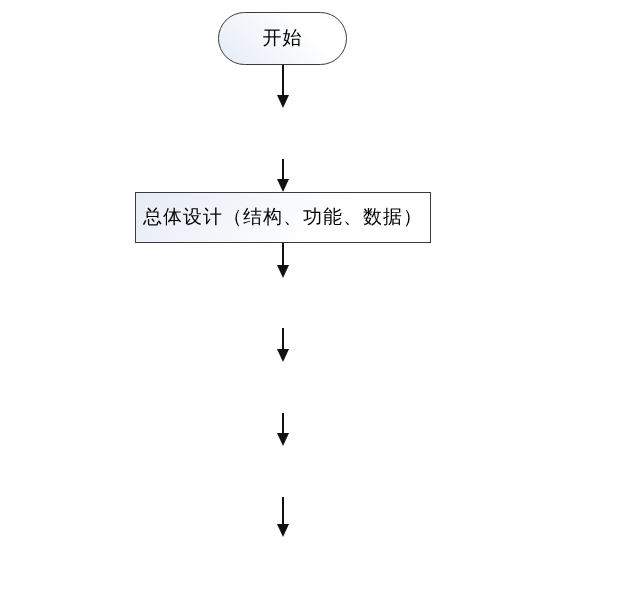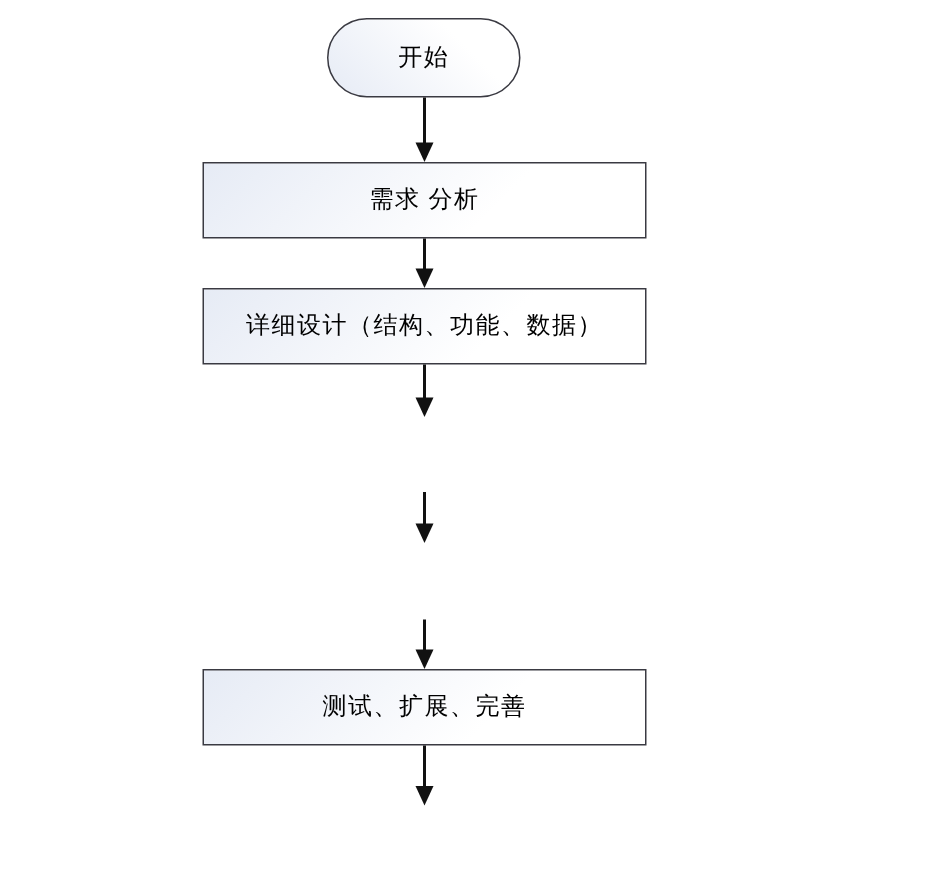--- a/index.html
+++ b/index.html
@@ -21,21 +21,21 @@
     background: var(--background, #ffffff);
     overflow: hidden;
   }
   .node {
     position: absolute;
     display: flex;
     align-items: center;
     justify-content: center;
     border: 1.5px solid var(--node-border, #3a3a42);
     color: var(--text, #000000);
-    font-size: 16px;
+    font-size: 19px;
     letter-spacing: 1px;
     text-align: center;
     line-height: 1.2;
   }
   .node.process {
     background: linear-gradient(135deg, var(--node-fill-shade, #e6ebf5) 0%, var(--node-fill-light, #ffffff) 65%);
   }
   .node.terminator {
     border-radius: 27px;
     background: linear-gradient(225deg, var(--node-fill-light, #ffffff) 30%, var(--node-fill-shade, #e6ebf5) 100%);
@@ -72,53 +72,47 @@
 
   <div class="node terminator" style="left:218px; top:12px; width:129px; height:53px;">
     <span>开始</span>
   </div>
 
   <div class="arrow" style="left:277px; top:65px; height:43px;">
     <span class="stem"></span>
     <span class="head"></span>
   </div>
 
-  <div class="node process" style="left:135px; top:108px; width:296px; height:51px;">
-    <span>需求 分析</span>
-  </div>
 
   <div class="arrow" style="left:277px; top:159px; height:33px;">
     <span class="stem"></span>
     <span class="head"></span>
   </div>
 
   <div class="node process" style="left:135px; top:192px; width:296px; height:51px;">
-    <span>详细设计（结构、功能、数据）</span>
+    <span>总体设计（结构、功能、数据）</span>
   </div>
 
   <div class="arrow" style="left:277px; top:243px; height:35px;">
     <span class="stem"></span>
     <span class="head"></span>
   </div>
 
 
   <div class="arrow" style="left:277px; top:328px; height:34px;">
     <span class="stem"></span>
     <span class="head"></span>
   </div>
 
 
   <div class="arrow" style="left:277px; top:413px; height:33px;">
     <span class="stem"></span>
     <span class="head"></span>
   </div>
 
-  <div class="node process" style="left:135px; top:446px; width:296px; height:51px;">
-    <span>测试、扩展、完善</span>
-  </div>
 
   <div class="arrow" style="left:277px; top:497px; height:40px;">
     <span class="stem"></span>
     <span class="head"></span>
   </div>
 
 
 </div>
 
 </body></html>

